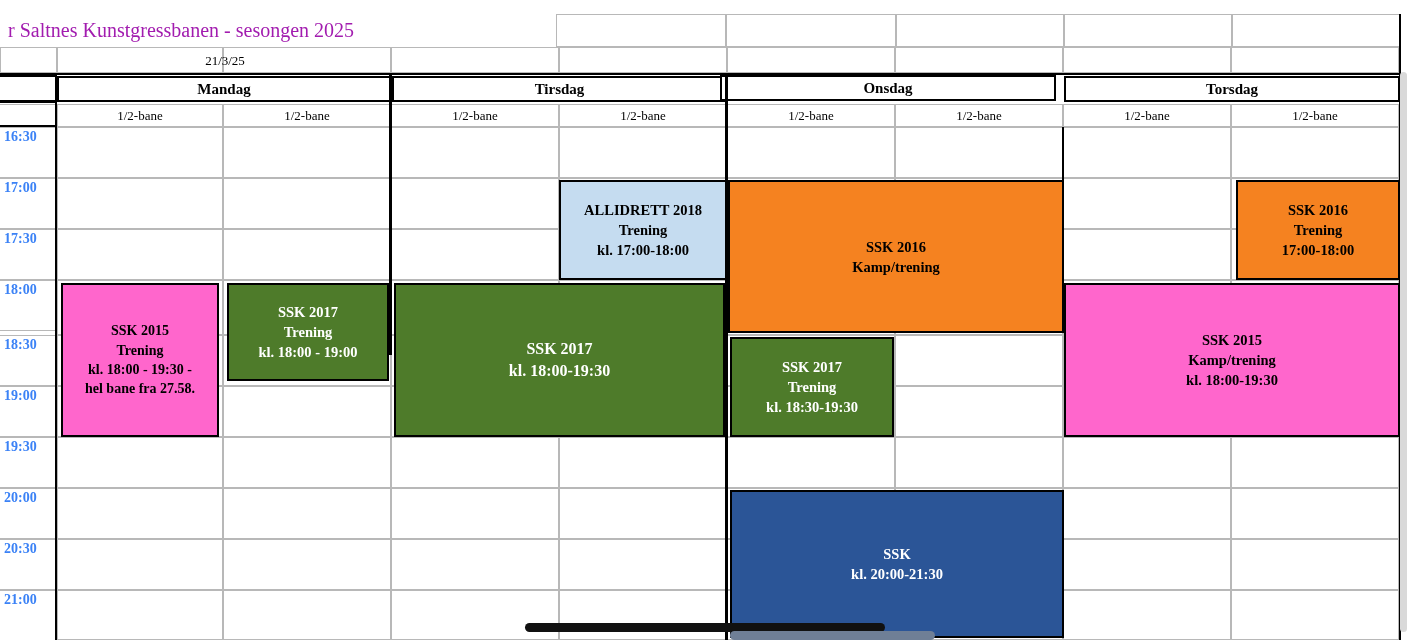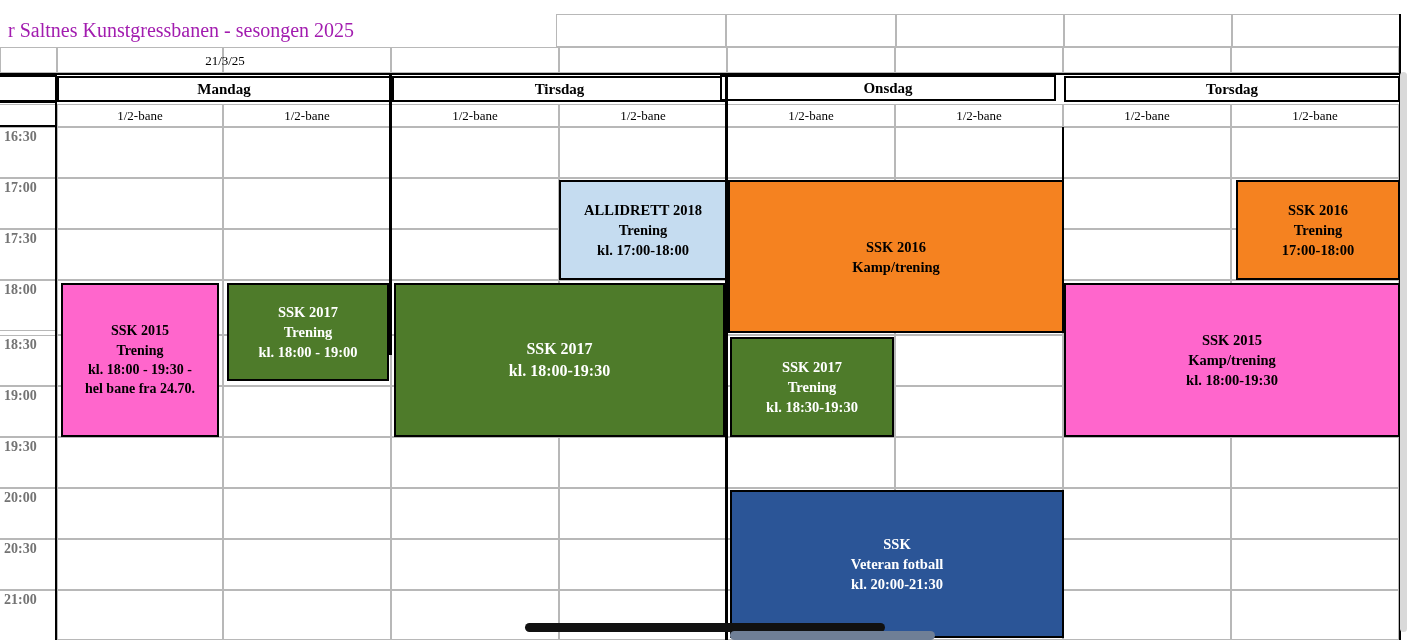--- a/index.html
+++ b/index.html
@@ -76,21 +76,21 @@
   .time-cell {
     position: absolute;
     left: 0px;
     width: 56px;
     height: 51px;
     border: 1px solid #b8b8b8;
     border-left: none;
     background: #fff;
     font-size: 14px;
     font-weight: bold;
-    color: #737373;
+    color: #3b82f6;
     display: flex;
     align-items: flex-start;
     justify-content: flex-start;
     padding: 1px 0 0 4px;
   }
 
   
   .event {
     position: absolute;
     border: 2px solid #000;
@@ -300,21 +300,21 @@
   <div class="event" style="left:1236px;top:180px;width:164px;height:100px;background:#F58220;">
     <div>SSK 2016</div>
     <div>Trening</div>
     <div>17:00-18:00</div>
   </div>
 
   <div class="event" style="left:61px;top:283px;width:158px;height:154px;background:#FF66CC;font-size:14px;">
     <div>SSK 2015</div>
     <div>Trening</div>
     <div>kl. 18:00 - 19:30 -</div>
-    <div>hel bane fra 24.70.</div>
+    <div>hel bane fra 27.58.</div>
   </div>
 
   <div class="event light-text" style="left:227px;top:283px;width:162px;height:98px;background:#4E7B2A;">
     <div>SSK 2017</div>
     <div>Trening</div>
     <div>kl. 18:00 - 19:00</div>
   </div>
 
   <div class="event light-text" style="left:394px;top:283px;width:331px;height:154px;background:#4E7B2A;font-size:16px;">
     <div>SSK 2017</div>
@@ -328,21 +328,20 @@
   </div>
 
   <div class="event" style="left:1064px;top:283px;width:336px;height:154px;background:#FF66CC;">
     <div>SSK 2015</div>
     <div>Kamp/trening</div>
     <div>kl. 18:00-19:30</div>
   </div>
 
   <div class="event light-text" style="left:730px;top:490px;width:334px;height:148px;background:#2B5597;">
     <div>SSK</div>
-    <div>Veteran fotball</div>
     <div>kl. 20:00-21:30</div>
   </div>
 
   <div class="scroll-v-thumb"></div>
   <div class="scroll-h-track">
     <div class="scroll-h-thumb" style="left:525px;width:360px;bottom:8px;"></div>
     <div class="scroll-h-thumb2" style="left:730px;width:205px;bottom:0px;"></div>
   </div>
 
 </div>

